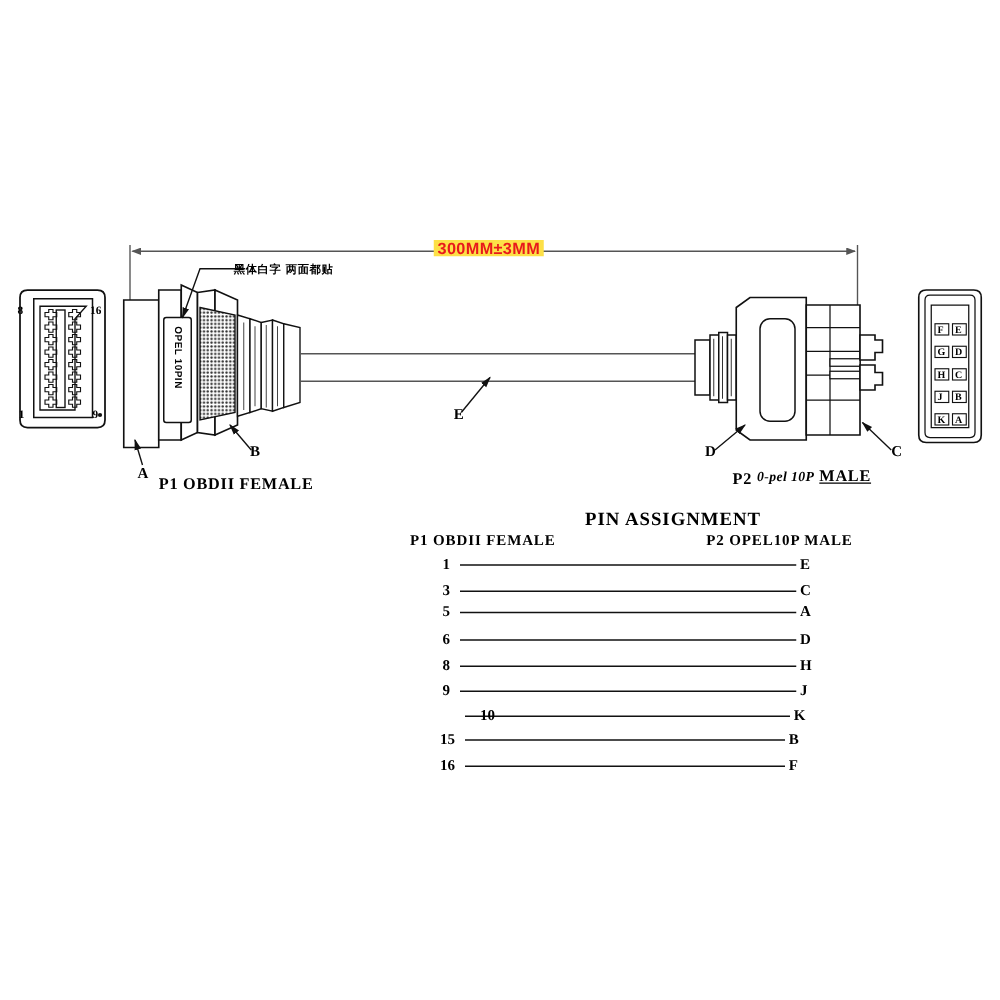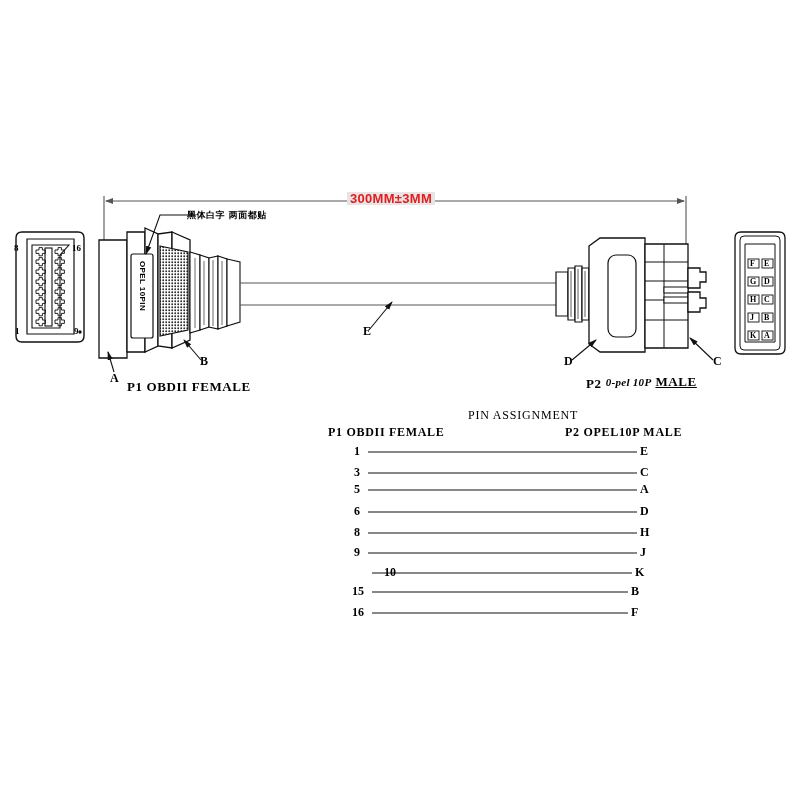--- a/index.html
+++ b/index.html
@@ -22,21 +22,21 @@
     height: 800px;
   }
   .dim-label {
     position: absolute;
     color: #e8191b;
     font-family: "Liberation Sans", sans-serif;
     font-weight: bold;
     font-size: 13px;
     letter-spacing: 0.3px;
     white-space: nowrap;
-    background: #e5e5e5;
+    background: #fde047;
     padding: 0 3px;
     line-height: 1;
     text-align: center;
   }
   .cn-note {
     position: absolute;
     font-family: "DejaVu Sans", sans-serif;
     font-weight: bold;
     font-size: 9px;
     letter-spacing: 0.5px;
@@ -73,22 +73,22 @@
   .pinletter {
     position: absolute;
     font-family: "Liberation Serif", "DejaVu Serif", serif;
     font-weight: bold;
     font-size: 8px;
     white-space: nowrap;
   }
   .tbl-title {
     position: absolute;
     font-family: "Liberation Serif", "DejaVu Serif", serif;
-    font-weight: normal;
-    font-size: 12px;
+    font-weight: bold;
+    font-size: 15px;
     letter-spacing: 0.8px;
     white-space: nowrap;
   }
   .tbl-head {
     position: absolute;
     font-family: "Liberation Serif", "DejaVu Serif", serif;
     font-weight: bold;
     font-size: 12px;
     letter-spacing: 0.7px;
     white-space: nowrap;

